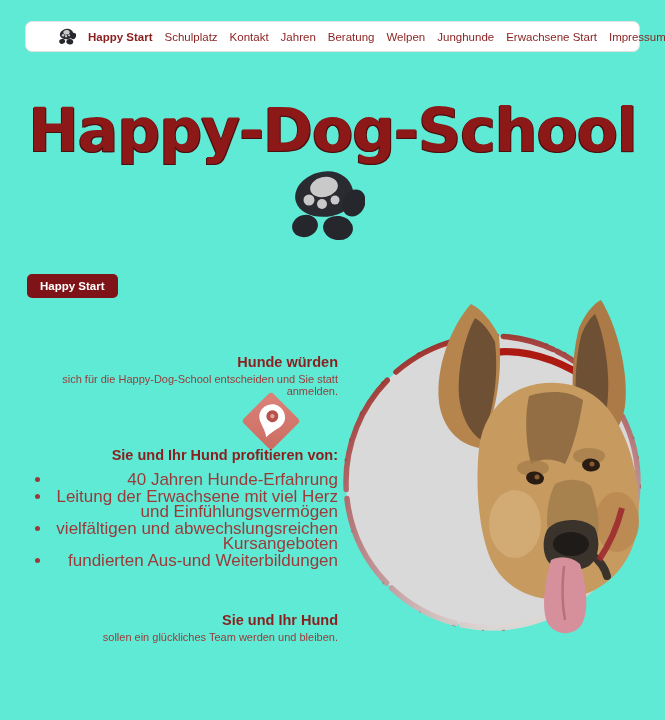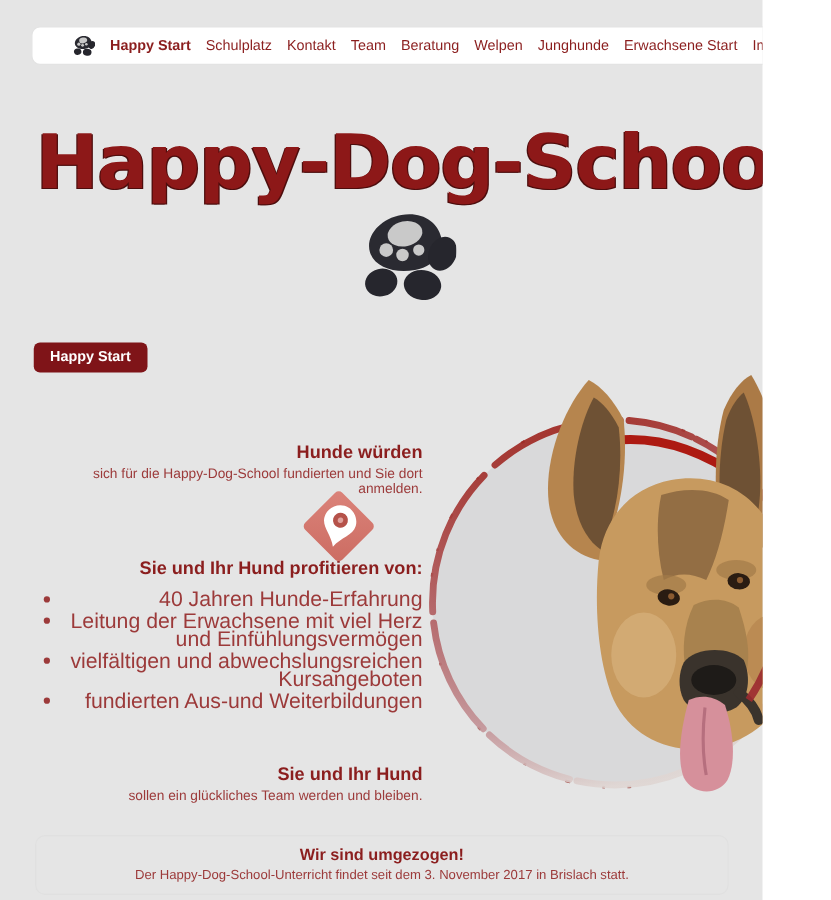--- a/index.html
+++ b/index.html
@@ -1,16 +1,16 @@
 <!DOCTYPE html>
 <html><head>
 <meta charset="utf-8">
 <style>
   html,body{margin:0;padding:0;background:#ffffff;font-family:"Liberation Sans",sans-serif;}
-  .page{position:relative;width:610px;height:720px;background:#e5e5e5;overflow:hidden;}
+  .page{position:relative;width:665px;height:720px;background:#5eead4;overflow:hidden;}
 
   
   .navbar{position:absolute;left:25px;top:21px;width:615px;height:31px;
     background:#fff;border:1px solid #e3e3e3;border-radius:7px;
     display:flex;align-items:center;gap:12px;padding-left:32px;box-sizing:border-box;}
   .navbar .paw-sm{width:18px;height:17px;flex:0 0 auto;cursor:pointer;}
   .nav-item{color:#8b1e1e;font-size:11.5px;text-decoration:none;white-space:nowrap;cursor:pointer;}
   .nav-item.active{font-weight:bold;}
 
   
@@ -58,21 +58,21 @@
           <circle cx="35" cy="35" r="5" fill="#c9c9c9"></circle>
           <circle cx="48" cy="31" r="4.5" fill="#c9c9c9"></circle>
         <ellipse cx="67" cy="34" rx="11" ry="14" fill="#26262d" transform="rotate(24 67 34)"></ellipse>
         <ellipse cx="18" cy="57" rx="13" ry="11" fill="#26262d" transform="rotate(-14 18 57)"></ellipse>
         <ellipse cx="51" cy="59" rx="15" ry="12" fill="#26262d" transform="rotate(8 51 59)"></ellipse>
       </svg>
     </span>
     <a class="nav-item active">Happy Start</a>
     <a class="nav-item">Schulplatz</a>
     <a class="nav-item">Kontakt</a>
-    <a class="nav-item">Team</a>
+    <a class="nav-item">Jahren</a>
     <a class="nav-item">Beratung</a>
     <a class="nav-item">Welpen</a>
     <a class="nav-item">Junghunde</a>
     <a class="nav-item">Erwachsene Start</a>
     <a class="nav-item">Impressum</a>
   </nav>
 
   <h1 class="site-title" style="margin:0;">Happy-Dog-School</h1>
 
   <span class="paw-big">
@@ -85,21 +85,21 @@
       <ellipse cx="67" cy="34" rx="11" ry="14" fill="#26262d" transform="rotate(24 67 34)"></ellipse>
       <ellipse cx="18" cy="57" rx="13" ry="11" fill="#26262d" transform="rotate(-14 18 57)"></ellipse>
       <ellipse cx="51" cy="59" rx="15" ry="12" fill="#26262d" transform="rotate(8 51 59)"></ellipse>
     </svg>
   </span>
 
   <button class="start-btn">Happy Start</button>
 
   <div class="content-left">
     <h3>Hunde würden</h3>
-    <p>sich für die Happy-Dog-School fundierten und Sie dort anmelden.</p>
+    <p>sich für die Happy-Dog-School entscheiden und Sie statt anmelden.</p>
 
     <h3 class="benefits-heading">Sie und Ihr Hund profitieren von:</h3>
     <ul class="benefits-list">
       <li>40 Jahren Hunde-Erfahrung</li>
       <li>Leitung der Erwachsene mit viel Herz und Einfühlungsvermögen</li>
       <li>vielfältigen und abwechslungsreichen Kursangeboten</li>
       <li>fundierten Aus-und Weiterbildungen</li>
     </ul>
 
     <h3 class="team-heading">Sie und Ihr Hund</h3>
@@ -171,18 +171,14 @@
         <path d="M258,262 C266,268 272,276 274,284" stroke="#3a332c" stroke-width="8" fill="none" stroke-linecap="round"></path>
 
         <path d="M218,268 C212,290 208,314 214,330 C221,344 241,345 249,332 C256,318 254,294 247,272 C237,264 227,264 218,268 Z" fill="#d6909b"></path>
         <path d="M231,274 C229,292 229,312 232,328" stroke="#b66f7e" stroke-width="2.5" fill="none"></path>
 
         <path d="M266,268 Q282,244 289,216" stroke="#9c2a30" stroke-width="6" fill="none" opacity="0.9"></path>
       </g>
     </svg>
   </span>
 
-  <div class="footer-box">
-    <p class="footer-title">Wir sind umgezogen!</p>
-    <p class="footer-text">Der Happy-Dog-School-Unterricht findet seit dem 3. November 2017 in Brislach statt.</p>
-  </div>
 
 </div>
 
 </body></html>

